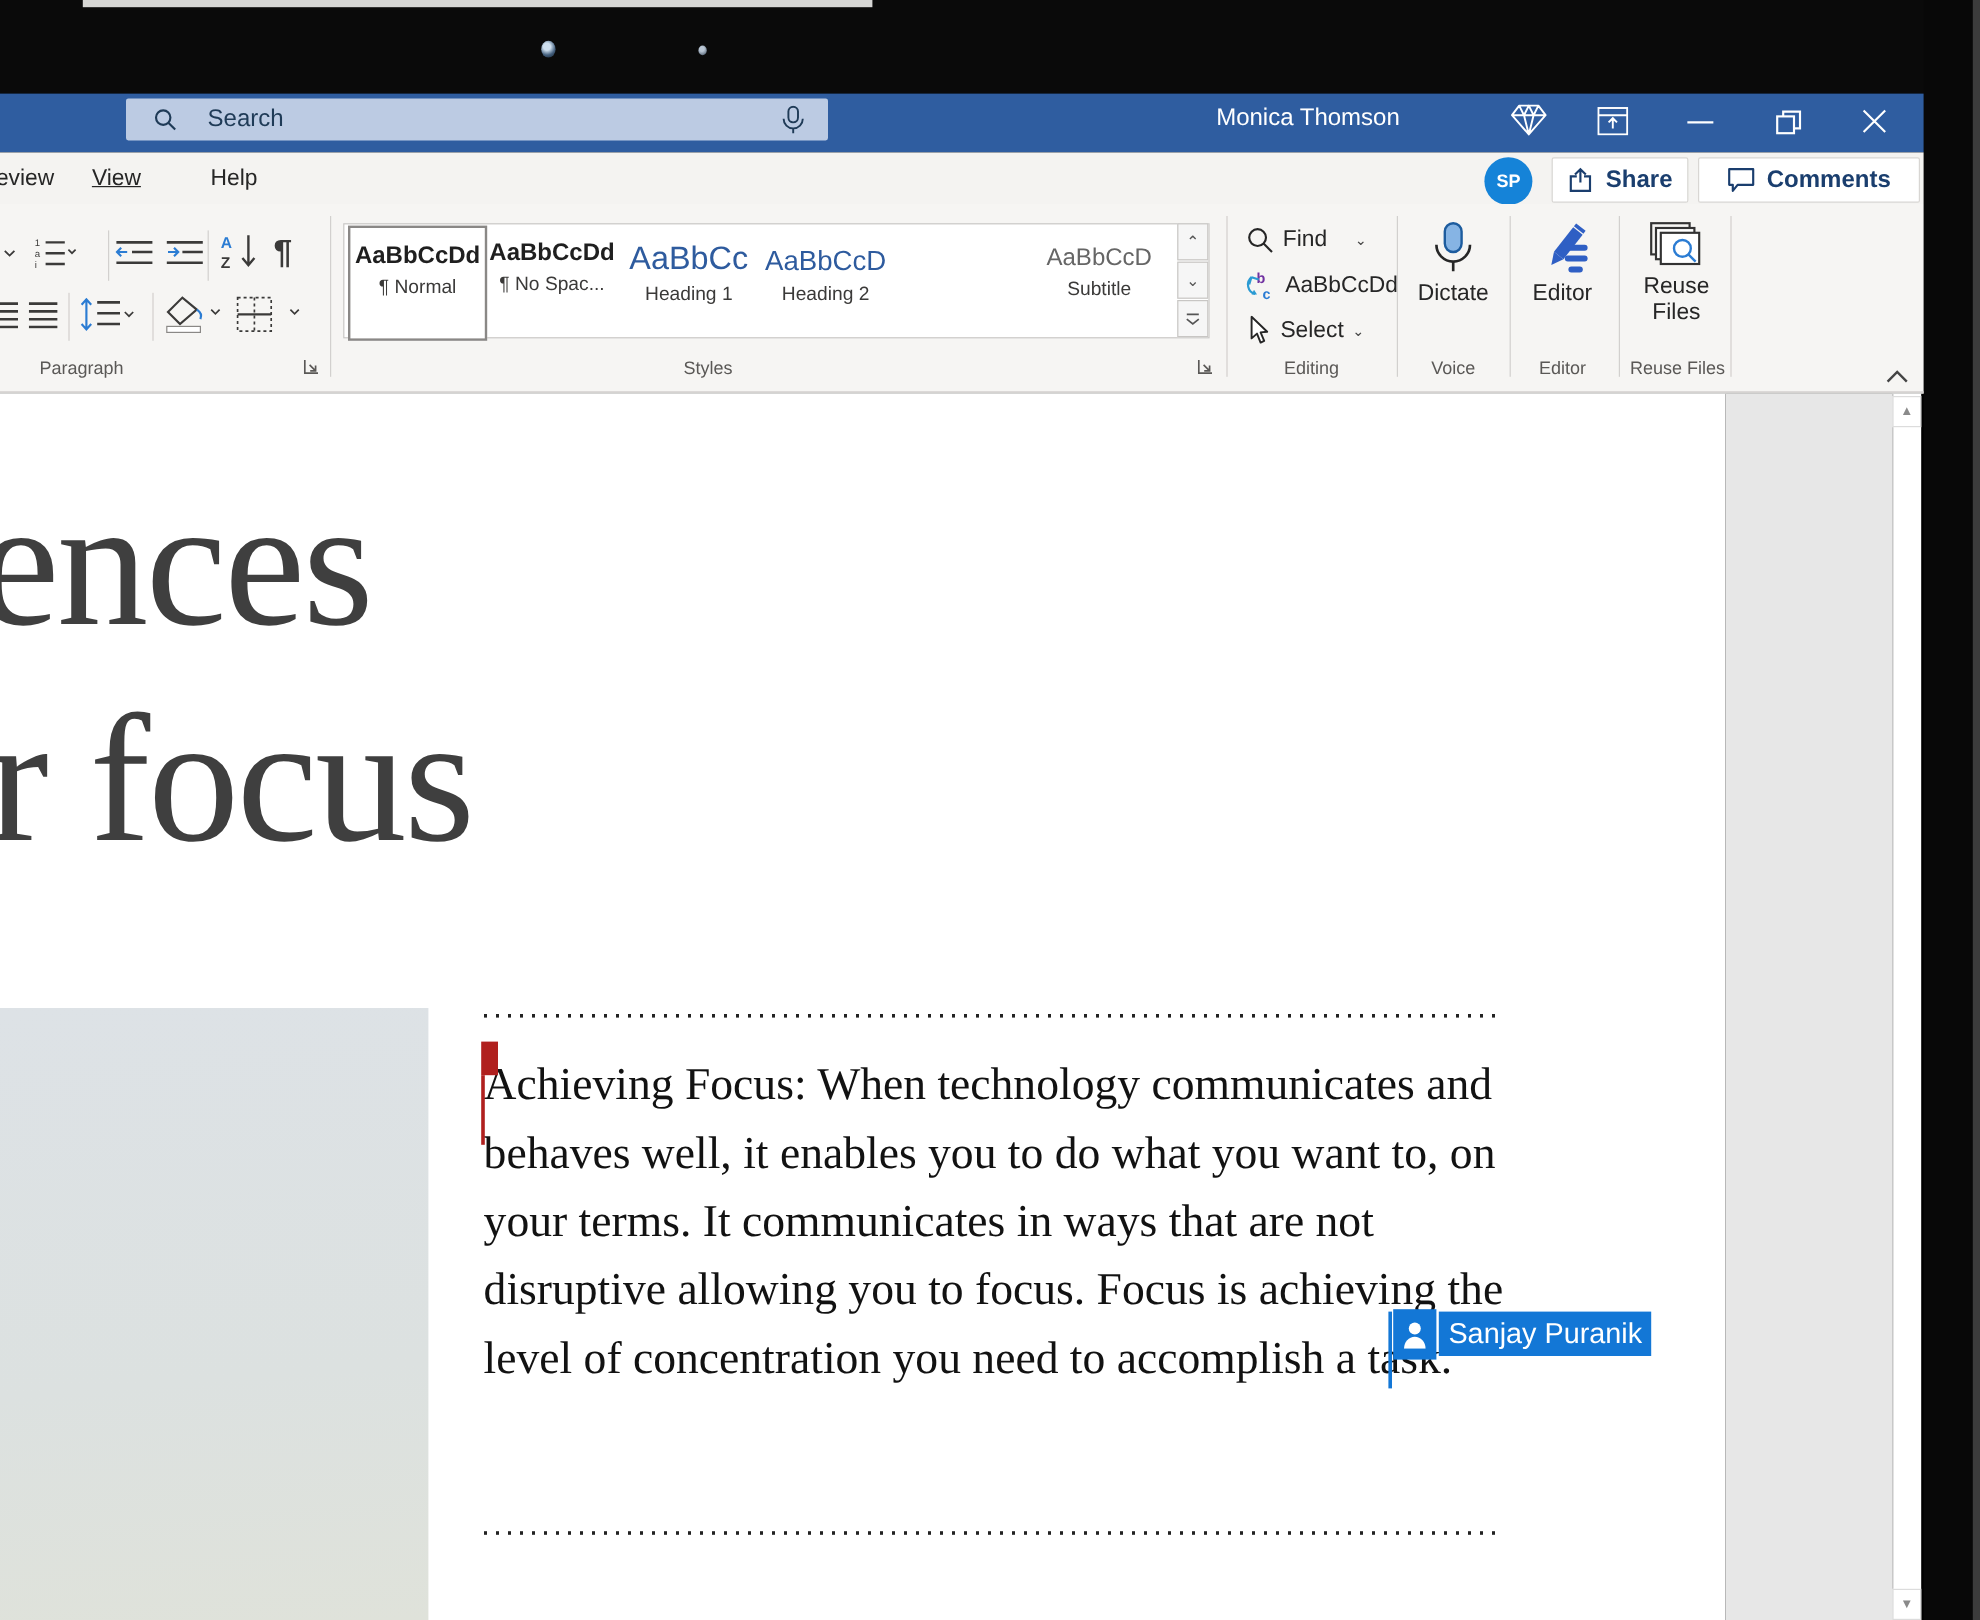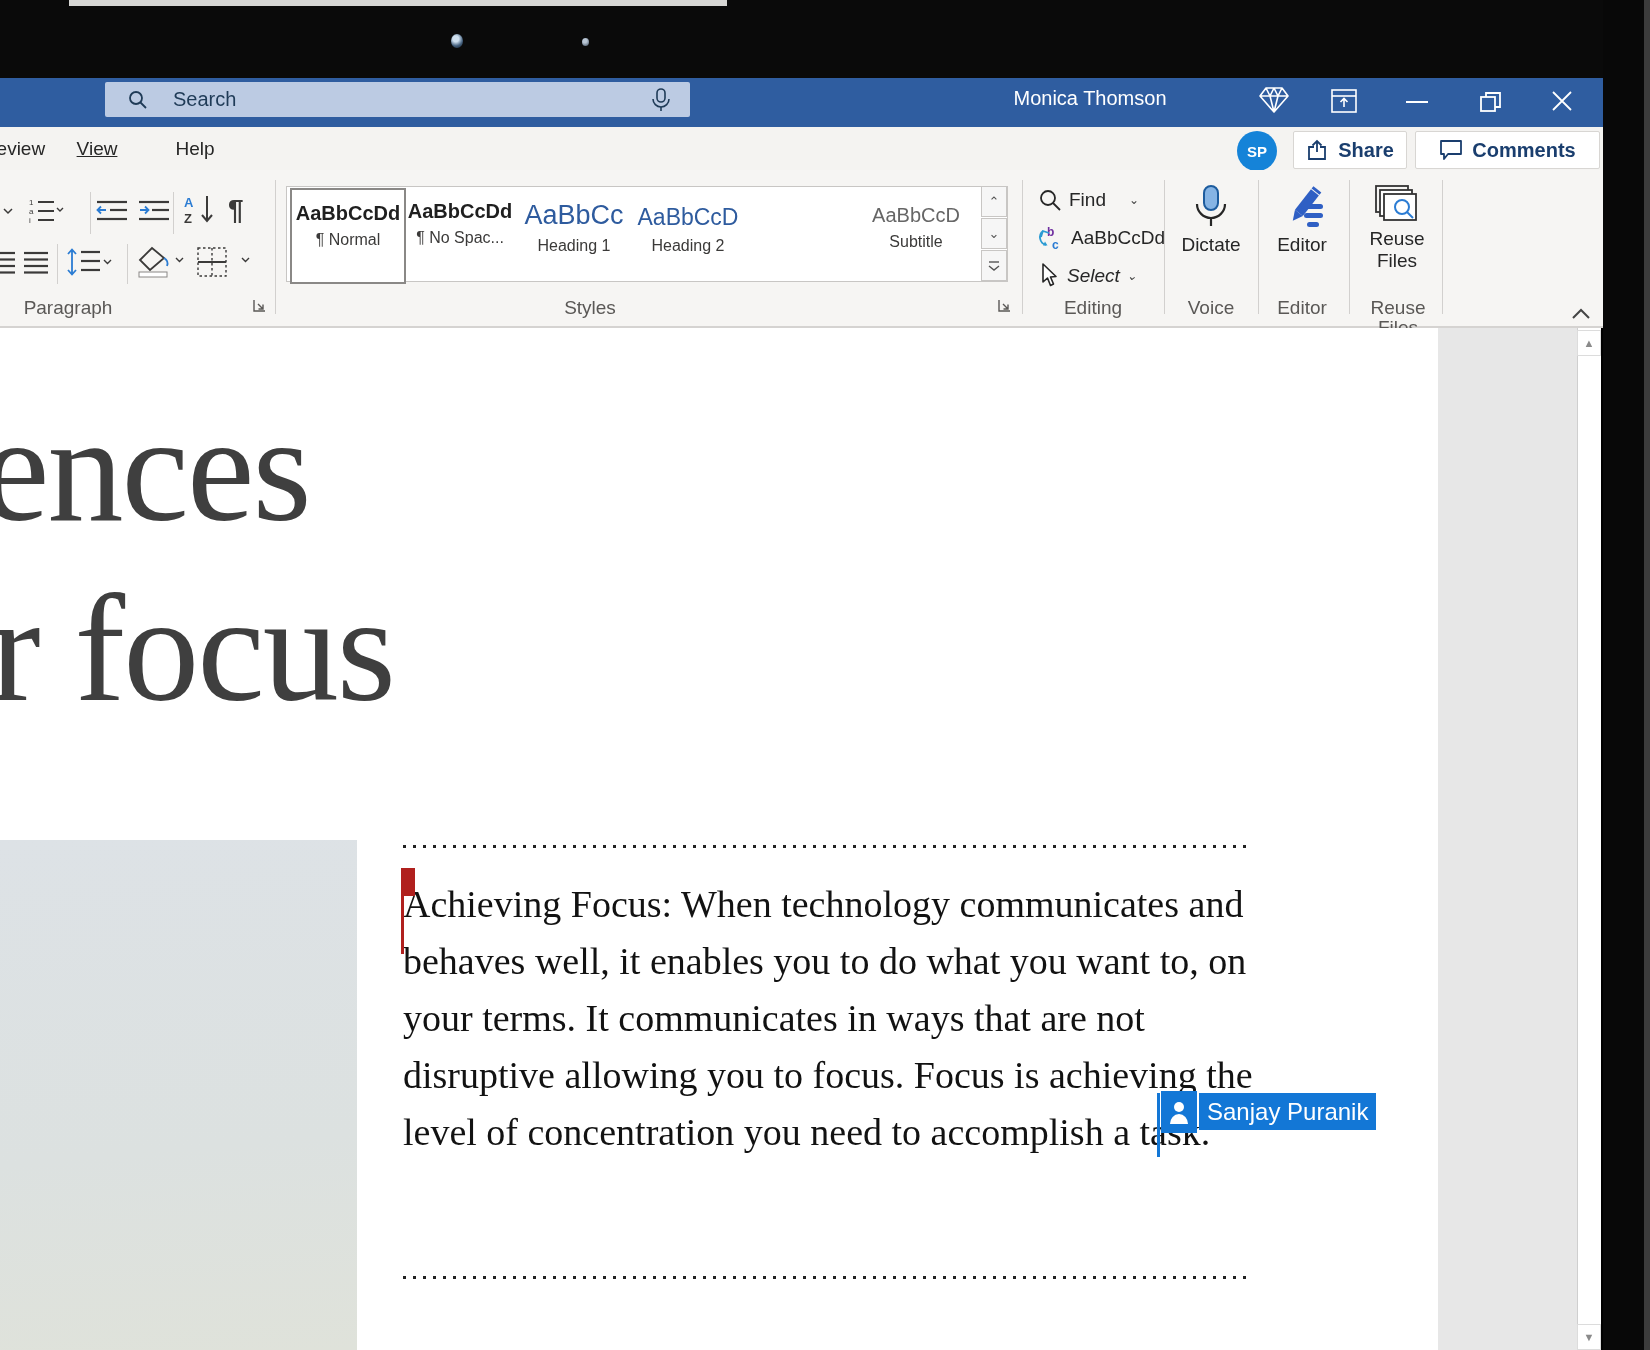--- a/index.html
+++ b/index.html
@@ -31,21 +31,21 @@
   .menutab{top:127px;height:43px;line-height:43px;font-size:19px;color:#262626;text-align:center;}
   .avatar{left:1237px;top:131px;width:40px;height:40px;border-radius:50%;background:#1583d8;
           color:#fff;font-size:15px;font-weight:bold;display:flex;align-items:center;justify-content:center;}
   .pillbtn{top:131px;height:36px;background:#fff;border:1px solid #d8d6d3;border-radius:2px;
            display:flex;align-items:center;justify-content:center;gap:9px;
            color:#1a3e6e;font-size:20px;font-weight:600;}
 
   
   .ribbon{left:0;top:170px;width:1603px;height:156px;background:#f6f5f3;border-bottom:2px solid #d5d3d1;}
   .vsep{top:180px;width:1px;height:134px;background:#d2d0ce;}
-  .grouplabel{top:298px;height:20px;font-size:19px;color:#5a5856;text-align:center;line-height:20px;}
+  .grouplabel{top:298px;height:20px;font-size:15px;color:#5a5856;text-align:center;line-height:20px;}
   .launcher{width:14px;height:14px;color:#5a5856;}
   .gallery{left:286px;top:186px;width:722px;height:96px;background:#fff;border:1px solid #c8c6c4;box-sizing:border-box;}
   .stylecell{top:188px;width:112px;height:92px;text-align:center;overflow:hidden;}
   .stylecell .sample{margin-top:12px;white-space:nowrap;}
   .stylecell .sname{font-size:16px;color:#3b3a39;margin-top:6px;white-space:nowrap;}
   .selcell{border:2px solid #8a8886;background:#fff;}
   .gsb{left:981px;width:26px;height:31px;background:#f6f6f6;border:1px solid #c8c6c4;box-sizing:border-box;
        display:flex;align-items:center;justify-content:center;color:#555;font-size:13px;}
   .edrow{left:1038px;height:28px;display:flex;align-items:center;gap:7px;font-size:19px;color:#262626;}
   .bigbtnlabel{font-size:19px;color:#262626;text-align:center;}
@@ -311,21 +311,21 @@
     <span>
       <svg width="26" height="26" viewBox="0 0 26 26">
         <text x="9" y="11" font-size="12" font-weight="bold" fill="#7030a0">b</text>
         <text x="14" y="24" font-size="12" font-weight="bold" fill="#2b7cd3">c</text>
         <path d="M8,20 a8,8 0 0 1 -3,-14 M3,12 L5,5.5 M5,6 L11,8" fill="none" stroke="#2b9bd3" stroke-width="1.8"></path>
         <path d="M5,20.5 L9.5,20.5 L7,16.5 Z" fill="#2b9bd3"></path>
       </svg>
     </span>
     <span>AaBbCcDd</span>
   </div>
-  <div class="abs edrow" style="top:262px;font-style:italic;">
+  <div class="abs edrow" style="top:262px;">
     <span>
       <svg width="22" height="26" viewBox="0 0 22 26">
           <path d="M5,1 L5,19 L9.5,15 L12.5,22.5 L15.5,21 L12.5,14 L18,13.5 Z" fill="#fff" stroke="#262626" stroke-width="1.6" stroke-linejoin="round"></path>
         </svg>
     </span>
     <span>Select</span>
     <span class="chev">⌄</span>
   </div>
   <div class="abs grouplabel" style="left:1043px;width:100px;">Editing</div>
 

